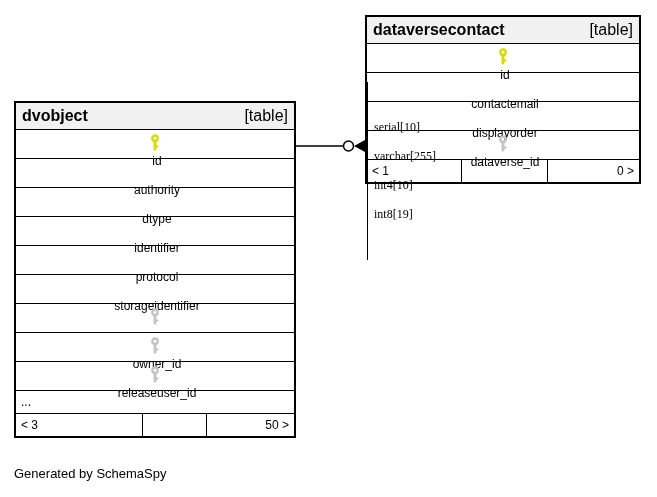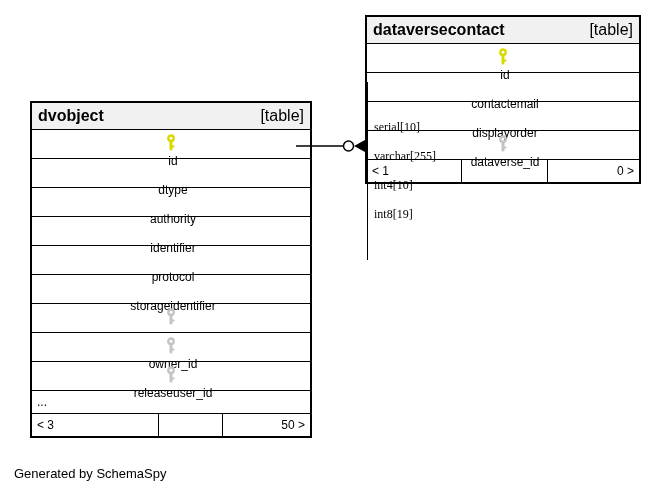--- a/index.html
+++ b/index.html
@@ -61,21 +61,21 @@
     font-size:12px;
   }
   .fcell { display:flex; align-items:center; box-sizing:border-box; }
   .fcell.left  { flex:0 0 127px; border-right:1px solid #000; padding-left:5px; }
   .fcell.mid   { flex:0 0 64px;  border-right:1px solid #000; }
   .fcell.right { flex:1; justify-content:flex-end; padding-right:5px; }
 
   #table-dataversecontact .fcell.left { flex-basis:95px; }
   #table-dataversecontact .fcell.mid  { flex-basis:86px; }
 
-  #table-dvobject        { left:30px;  top:101px; width:282px; }
+  #table-dvobject        { left:14px;  top:101px; width:282px; }
   #table-dataversecontact{ left:365px; top:15px;  width:276px; }
 
   #connector {
     position:absolute;
     left:296px; top:134px;
     width:69px; height:23px;
   }
   #generator-note {
     position:absolute;
     left:14px; top:466px;
@@ -101,26 +101,26 @@
           <path d="M6 7 L6 15" stroke-width="3"></path>
           <path d="M6 12.6 L8.6 12.6" stroke-width="2"></path>
         </g>
       </svg>
     </span>
     <span class="colname">id</span>
   </div>
 
   <div class="erow">
     <span class="keycell"></span>
+    <span class="colname">authority</span>
+  </div>
+
+  <div class="erow">
+    <span class="keycell"></span>
     <span class="colname">dtype</span>
-  </div>
-
-  <div class="erow">
-    <span class="keycell"></span>
-    <span class="colname">authority</span>
   </div>
 
   <div class="erow">
     <span class="keycell"></span>
     <span class="colname">identifier</span>
   </div>
 
   <div class="erow">
     <span class="keycell"></span>
     <span class="colname">protocol</span>

